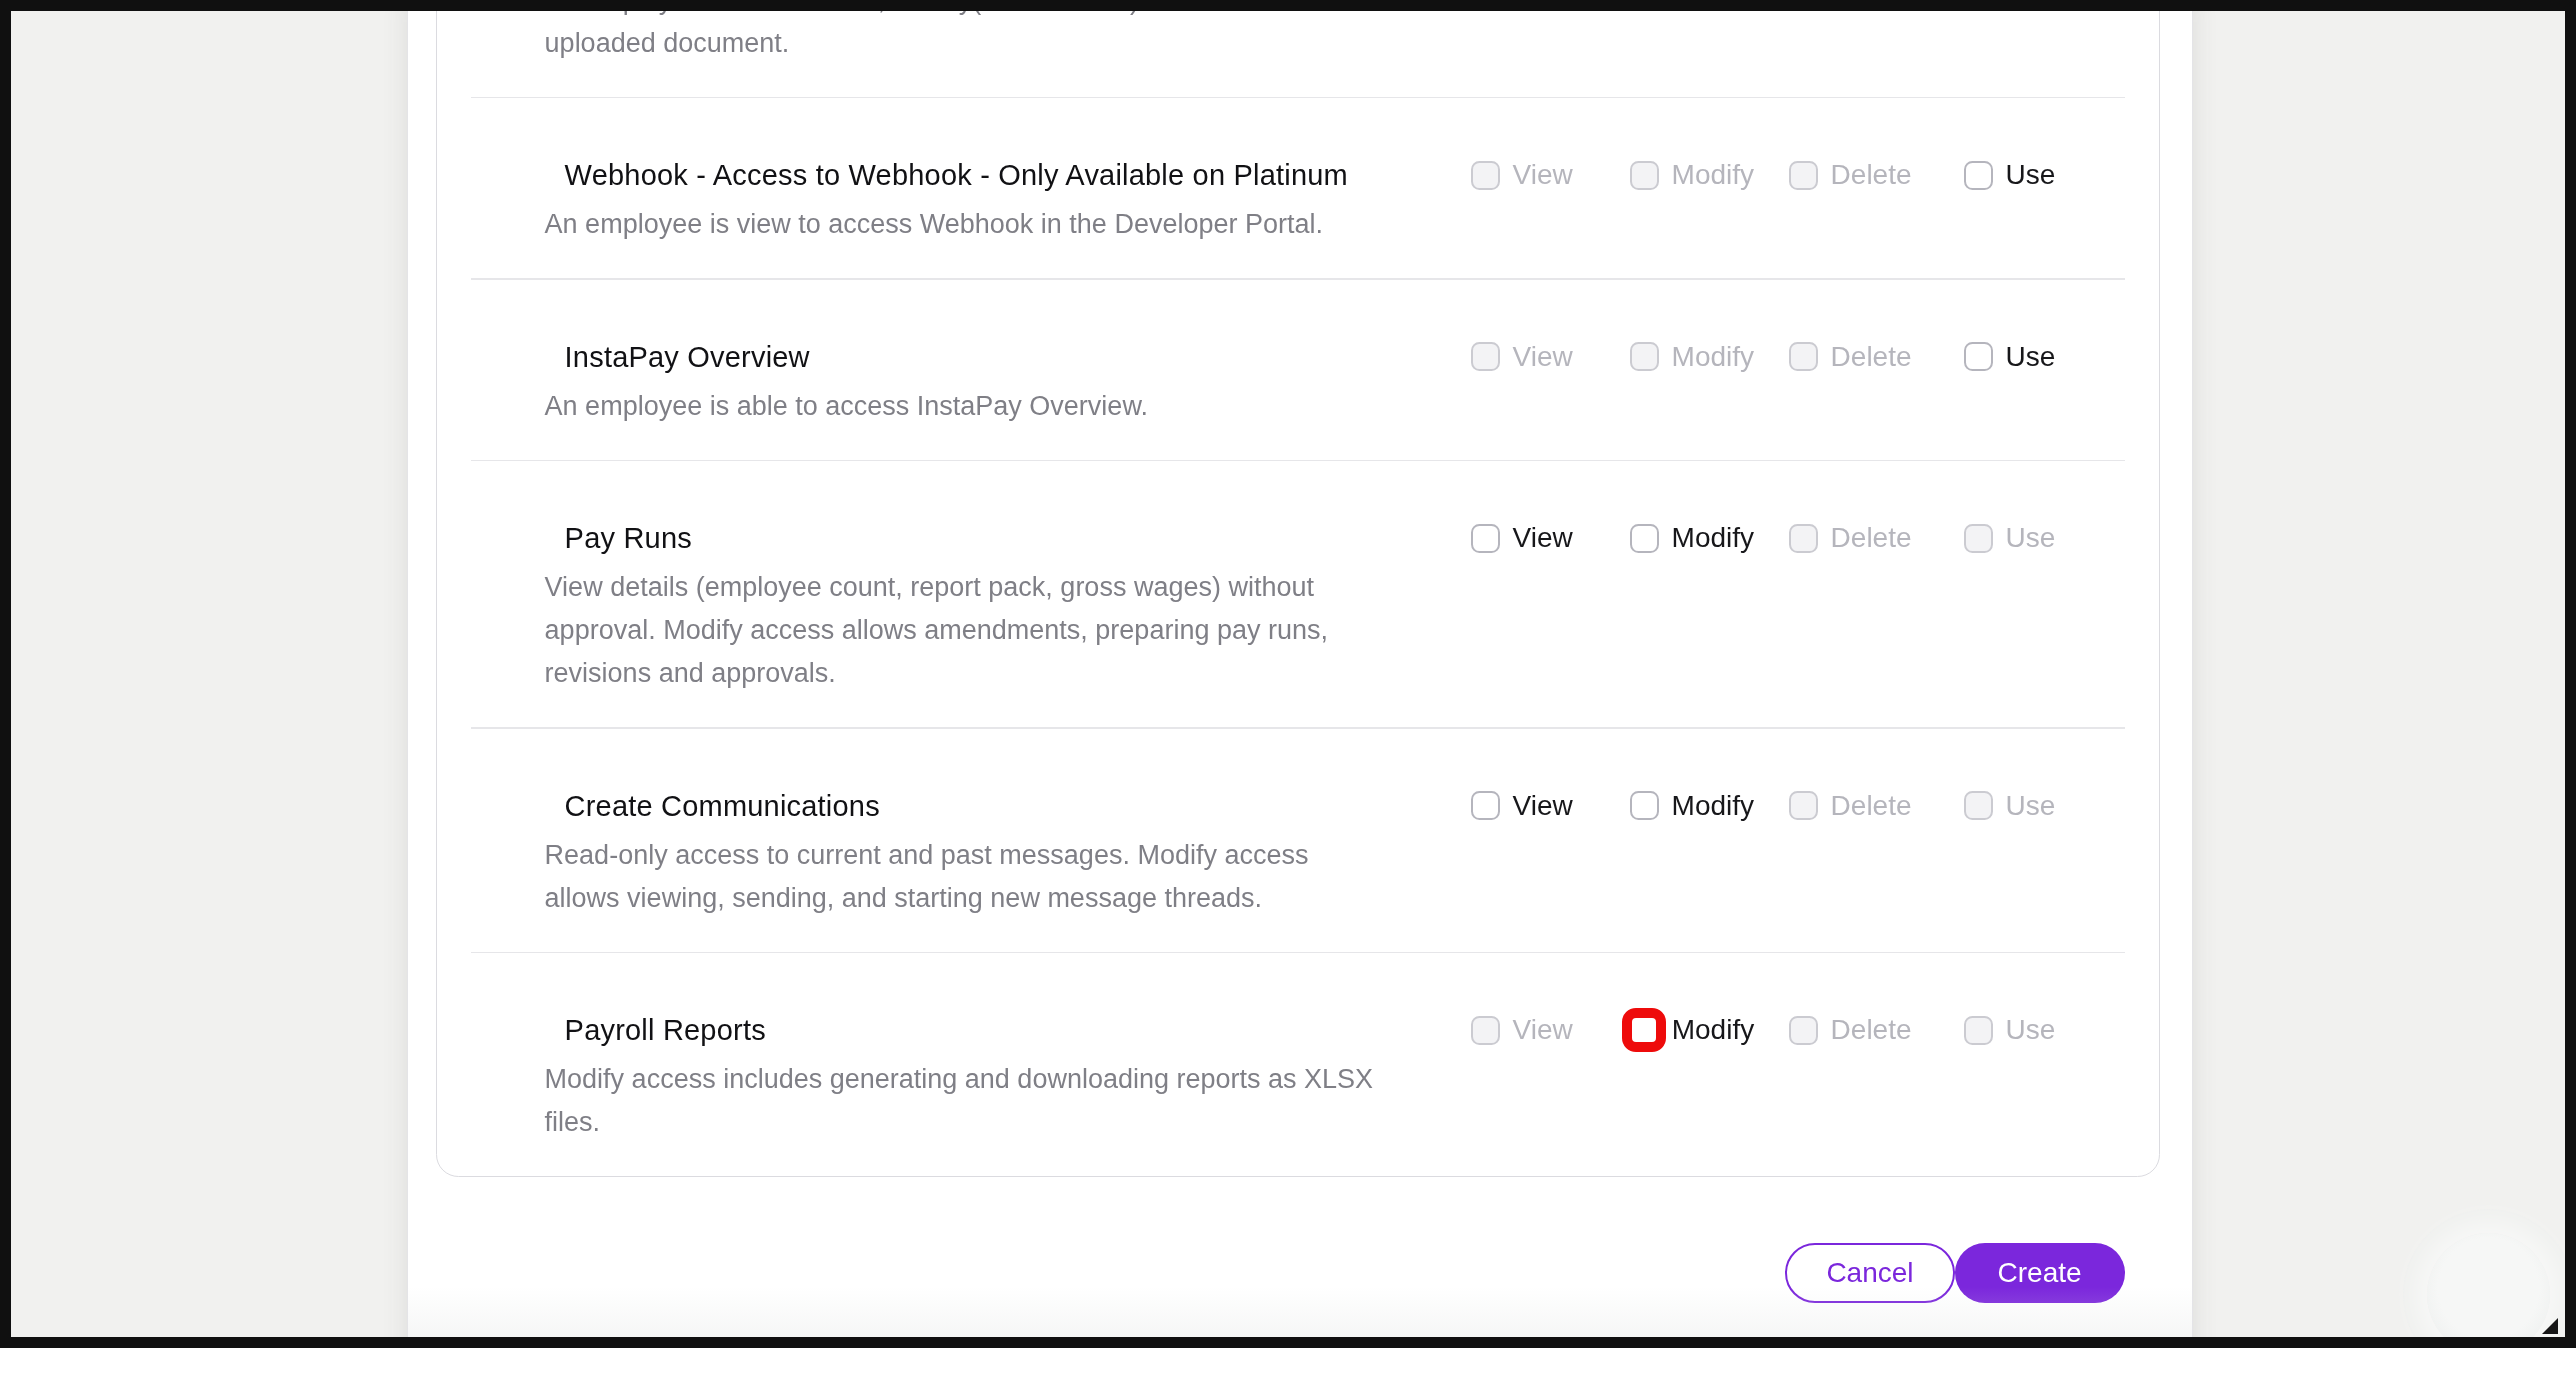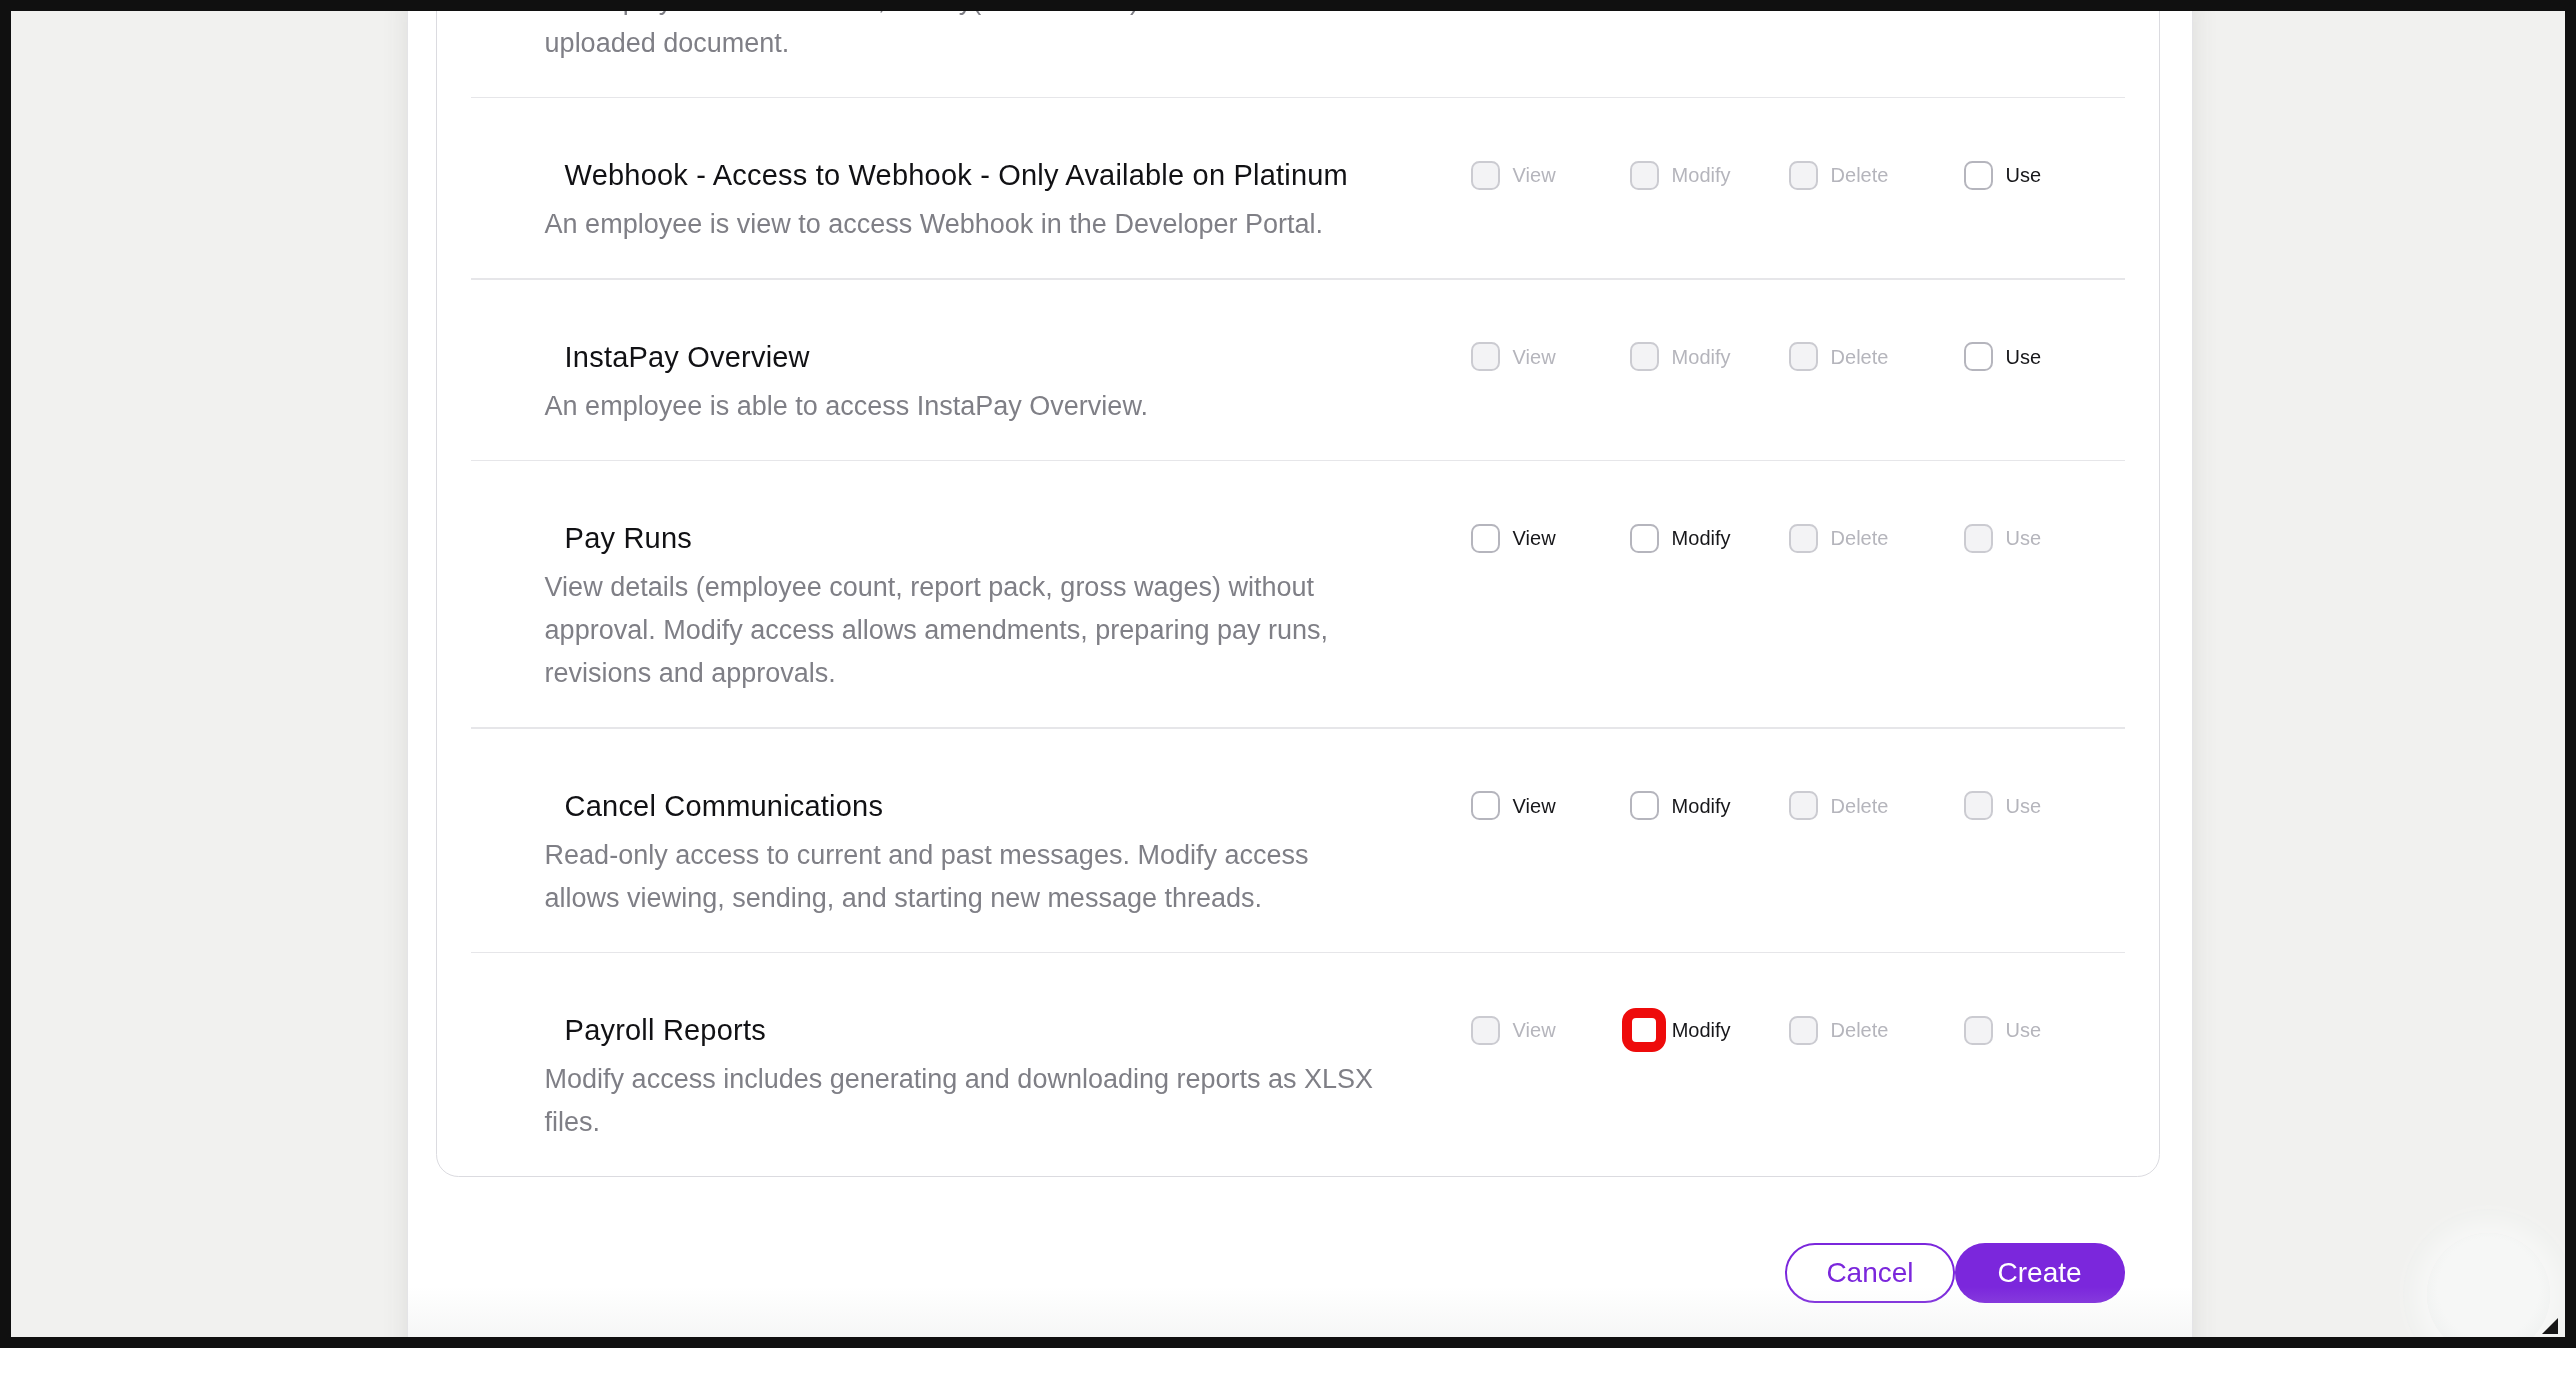--- a/index.html
+++ b/index.html
@@ -32,21 +32,21 @@
                 white-space:pre-line; }
   .perm-row.partial .perm-desc { margin-top:0; }
   .separator { height:1.9px; background:#e6e6e9; margin:0 34px; }
 
   
   .perm-checks { display:flex; margin-top:3.7px; }
   .check { display:flex; align-items:center; width:159px; cursor:pointer; }
   .check:last-child { width:auto;padding-left:16px; }
   .box { flex:none; width:29px; height:29px; background:#fff;
          border:2.8px solid #b5b5bd; border-radius:8.4px; margin-right:13px; }
-  .check-label { font-size:20px; line-height:34px; color:#17171a;text-align:right; }
+  .check-label { font-size:28px; line-height:34px; color:#17171a;text-align:right; }
   .check.disabled { cursor:default; }
   .check.disabled .box { background:#f3f3f5; border-color:#cbcbd1; }
   .check.disabled .check-label { color:#b5b5bc; }
   .box.highlighted { width:44px; height:44px; border:10.2px solid #ee0b0b;
          border-radius:14px; background:#fff; margin:-7.5px 5.6px -7.5px -7.5px; }
 
   
   .footer { width:1724px; margin-left:28px; margin-top:66px;
             display:flex; justify-content:flex-end; padding-right:35px; }
   .btn { height:60px; border-radius:31px; font-size:28px; font-weight:500;
@@ -163,21 +163,21 @@
 
   <label class="check disabled">
     <span class="box"></span>
     <span class="check-label">Use</span>
   </label>
 </div>
   </div>
 <div class="separator"></div>
   <div class="perm-row">
     <div class="perm-text">
-      <div class="perm-title">Cancel Communications</div>
+      <div class="perm-title">Create Communications</div>
       <div class="perm-desc">Read-only access to current and past messages. Modify access
 allows viewing, sending, and starting new message threads.</div>
     </div>
     <div class="perm-checks">
   <label class="check">
     <span class="box"></span>
     <span class="check-label">View</span>
   </label>
 
   <label class="check">

